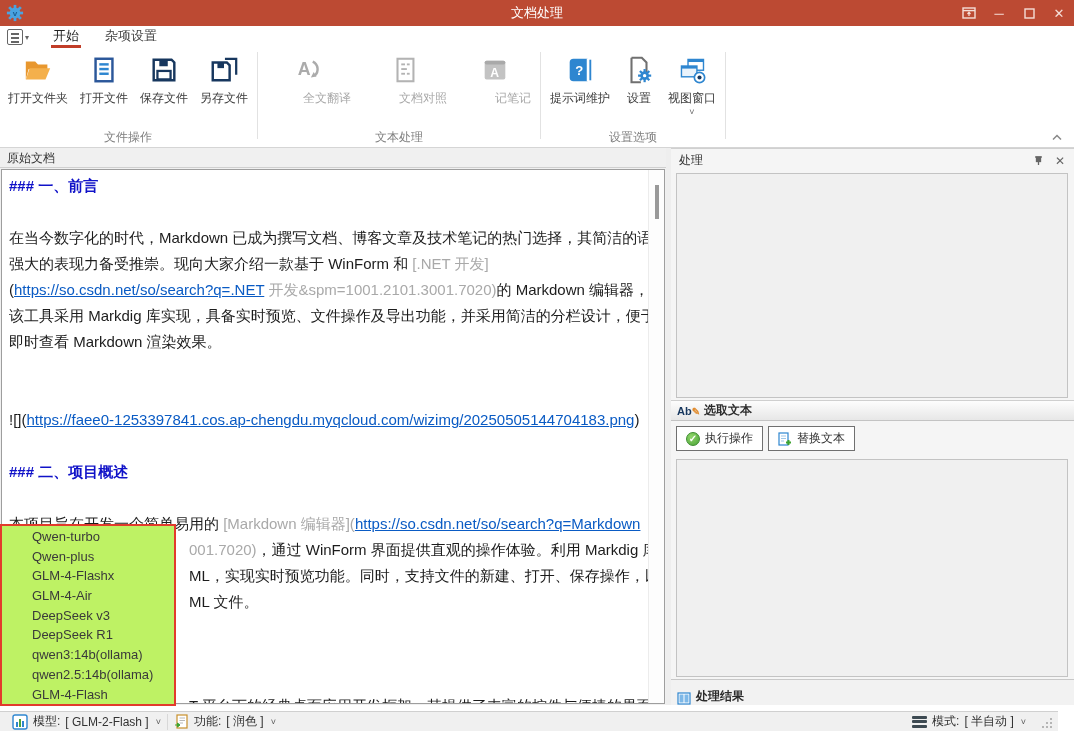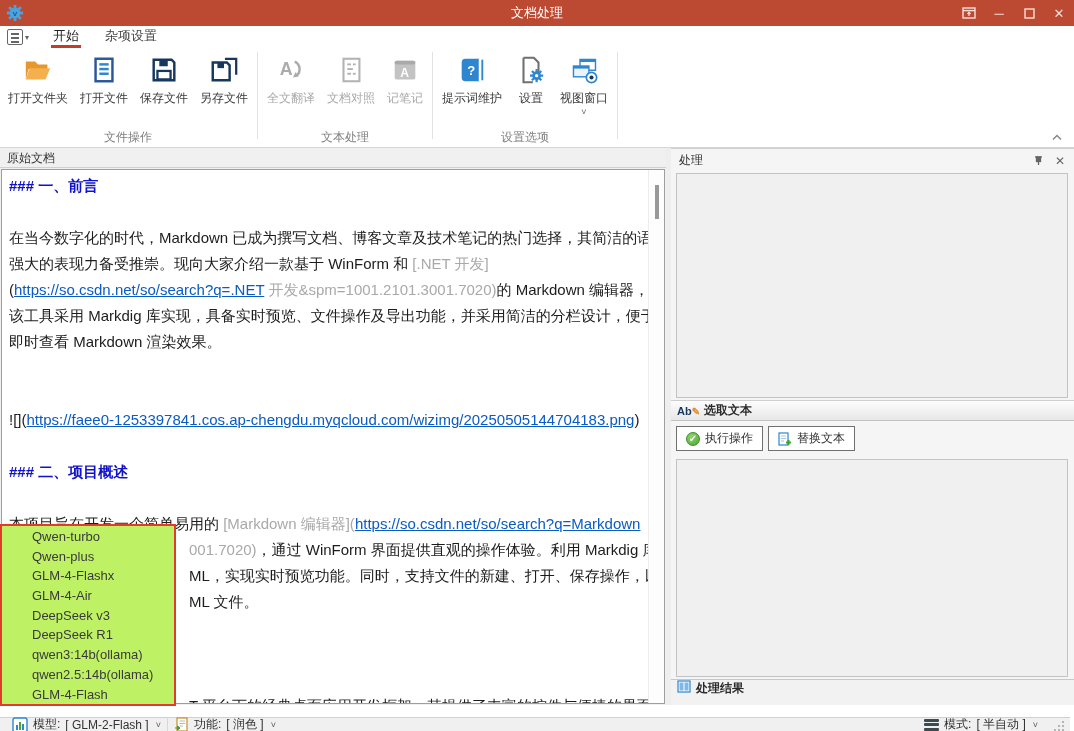--- a/index.html
+++ b/index.html
@@ -35,21 +35,21 @@
   
   .ribbon { position:absolute; left:0; top:48px; width:100%; height:100px;
     background:#ffffff; border-bottom:1px solid #d5d5d5; display:flex; }
   .ribbon-group { display:flex; flex-direction:column; padding:2px 2px 0 2px; }
   .group-buttons { display:flex; align-items:flex-start; flex:1; }
   .ribbon-button { display:flex; flex-direction:column; align-items:center;
     padding:4px 6px 0 6px; min-width:46px; }
   .rb-icon { width:32px; height:32px; display:flex; align-items:center; justify-content:center; }
   .rb-icon svg { width:30px; height:30px; }
   .rb-label { font-size:12px; color:#3c3c3c; margin-top:4px; white-space:nowrap; }
-  .ribbon-button.disabled .rb-label { color:#a8a8a8; }
+  .ribbon-button.disabled .rb-label { color:#a8a8a8;margin-left:36px; }
   .rb-caret { font-size:9px; color:#666; margin-top:1px; line-height:8px; }
   .group-label { text-align:center; font-size:12px; color:#7f7f7f; height:18px;
     line-height:16px; }
   .group-sep { width:1px; background:#e2e2e2; margin:4px 1px 8px 1px; }
   .ribbon-collapse { position:absolute; right:12px; bottom:6px; color:#888; }
 
   
   .doc-panel { position:absolute; left:0; top:148px; width:666px; bottom:26px;
     background:#f0f0f0; }
   .doc-header { height:20px; background:#f0f0f0; font-size:12px; color:#333;
@@ -92,32 +92,32 @@
   .proc-btn { height:25px; background:#ffffff; border:1px solid #707070;
     display:flex; align-items:center; gap:5px; padding:0 9px; font-size:12px;
     color:#333; }
   .check-icon { width:14px; height:14px; border-radius:50%;
     background:radial-gradient(circle at 35% 30%, #8fd56a, #4ca437);
     border:1px solid #3c8c2f; color:#fff; font-size:10px; line-height:12px;
     text-align:center; font-weight:bold; }
   .proc-box2 { position:absolute; left:5px; right:6px; top:310px; bottom:28px;
     background:#f0f0f0; border:1px solid #c3c3c3; }
   .result-bar { position:absolute; left:0; right:0; bottom:0; height:26px;
-    border-top:1px solid #c8c8c8; display:flex; align-items:flex-start; gap:5px;
+    border-top:1px solid #c8c8c8; display:flex; align-items:flex-end; gap:5px;
     padding-left:6px; font-size:12px; font-weight:bold; color:#2b2b2b;
     background:#f2f2f2; }
 
   
   .model-dropdown { position:absolute; left:0; top:524px; width:176px; height:182px;
     background:#bef264; border:2px solid #e23b2c; z-index:60; padding-top:1px; }
   .dd-item { height:19.7px; line-height:19.7px; padding-left:30px; font-size:13px;
     color:#3a3a3a; white-space:nowrap; }
 
   
-  .statusbar { position:absolute; left:0; right:4px; bottom:0; height:14px;
+  .statusbar { position:absolute; left:0; right:16px; bottom:0; height:20px;
     background:#f0f0f0; border-top:1px solid #d0d0d0; display:flex;
     align-items:center; font-size:12px; color:#333; padding:0 6px; }
   .sb-item { display:flex; align-items:center; gap:5px; padding:0 6px; height:100%; }
   .sb-caret { font-size:9px; color:#555; margin-left:2px; }
   .sb-sep { width:1px; height:16px; background:#d8d8d8; }
   .sb-spacer { flex:1; }
   .mode-icon { width:15px; height:12px; display:flex; flex-direction:column;
     justify-content:space-between; }
   .mode-icon span { height:3px; background:#3d4a52; border-radius:1px; }
   .grip { width:12px; height:12px; margin-left:8px; position:relative; }

